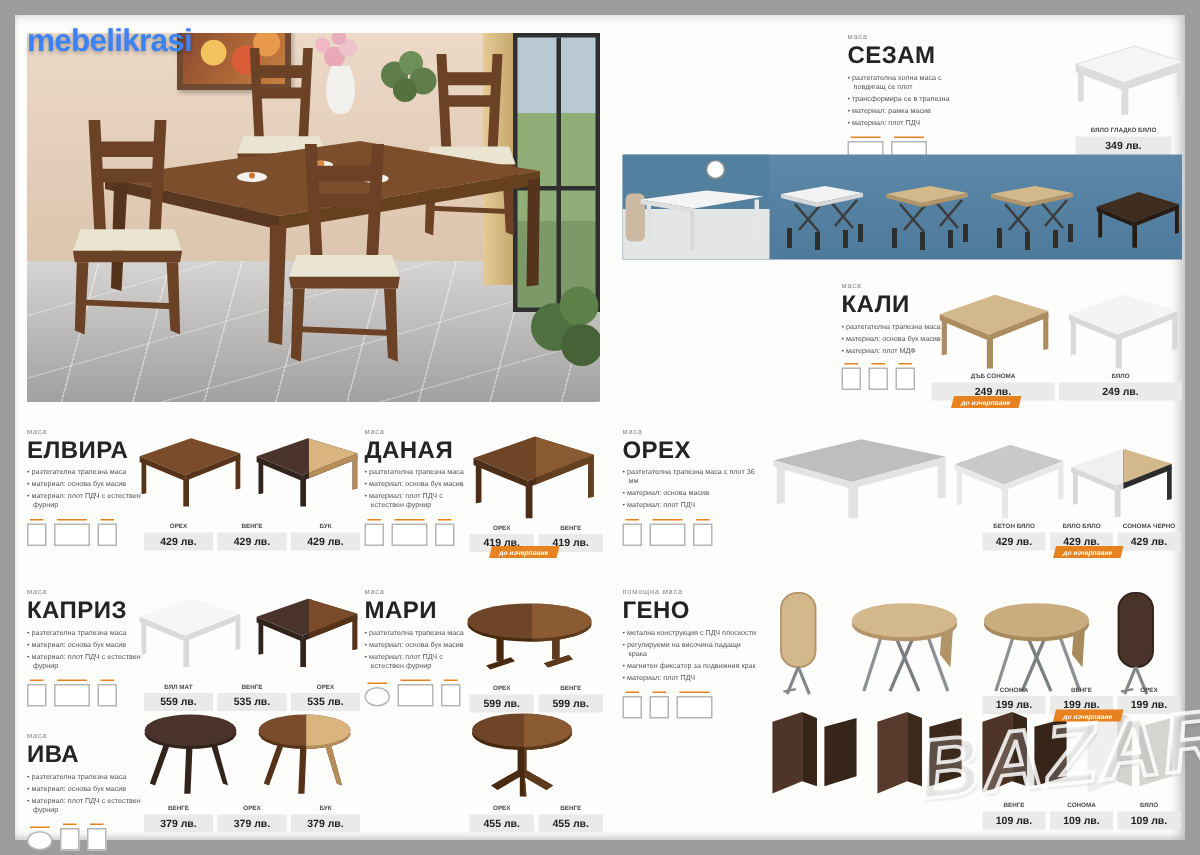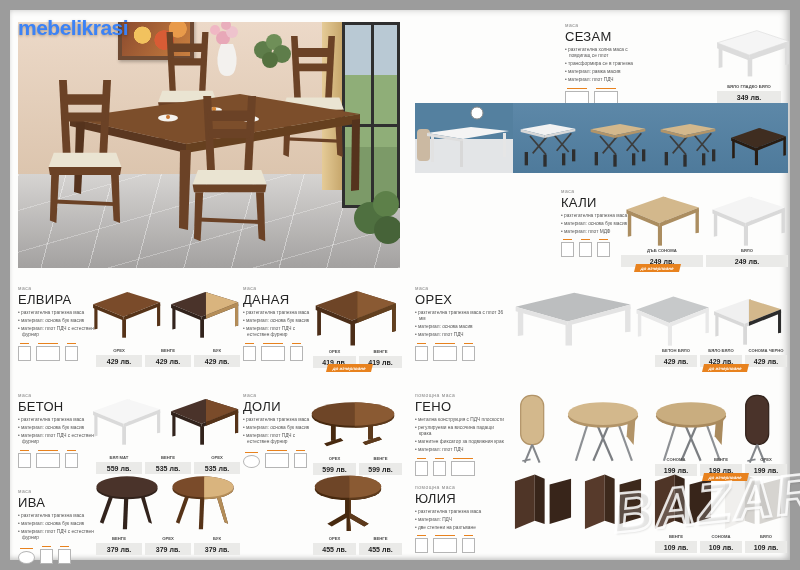--- a/index.html
+++ b/index.html
@@ -23,21 +23,21 @@
 .logo{position:absolute;left:8px;top:6px;z-index:6;font-size:21px;font-weight:700;color:#3b82f6;letter-spacing:-.5px;text-shadow:0 1px 3px rgba(0,0,0,.3)}
 
 .banner{position:absolute;left:405px;top:93px;width:373px;height:70px;background:linear-gradient(180deg,var(--banner_blue,#5d88a8),#4e7a9b);overflow:hidden}
 .room{position:absolute;left:0;top:0;width:98px;height:70px;background:linear-gradient(180deg,#54809f 0 52%,#e3e5e7 52% 100%)}
 .lifts{position:absolute;left:102px;top:0;height:70px;display:flex;gap:8px;align-items:flex-end;padding-bottom:5px}
 
 .card{position:absolute}
 .info{position:absolute;left:0;top:0;width:80px}
 .wide .info{width:92px}
 .plabel{font-size:5px;color:#8a8a8a;letter-spacing:.5px;margin-bottom:1px}
-.pname{margin:0 0 3px;font-size:13px;font-weight:400;color:#242424;letter-spacing:.3px}
+.pname{margin:0 0 3px;font-size:16px;font-weight:700;color:#242424;letter-spacing:.3px}
 .bullets{margin:0;padding:0;list-style:none;font-size:4.8px;line-height:1.35;color:#575757}
 .bullets li{margin-bottom:1.5px;padding-left:4px;text-indent:-4px}
 .bullets li::before{content:"• "}
 .dims{display:flex;gap:5px;align-items:flex-end;margin-top:7px}
 .dim{width:24px;height:15px;border:1px solid #b5b5b5;position:relative;background:#fff}
 .dim.sm{width:13px}
 .dim.rnd{border-radius:50%;width:17px;height:13px}
 .dim::before{content:"";position:absolute;left:1px;right:1px;top:-4px;border-top:1px solid var(--accent_orange,#e8821e)}
 .gallery{position:absolute;display:flex;align-items:flex-end}
 .pimg{flex:none}
@@ -407,21 +407,21 @@
             <div class="vcolor">СОНОМА ЧЕРНО</div>
             <div class="vprice">429 лв.</div>
           </div>
     </div>
     <div class="badge" style="left:288px;top:79px">до изчерпване</div>
   </section>
 
   <section class="card" style="left:8px;top:382px;width:224px;height:102px">
     <div class="info">
       <div class="plabel">маса</div>
-      <h3 class="pname">БЕТОН</h3>
+      <h3 class="pname">КАПРИЗ</h3>
       <ul class="bullets">
         <li>разтегателна трапезна маса</li>
         <li>материал: основа бук масив</li>
         <li>материал: плот ПДЧ с естествен фурнир</li>
       </ul>
       <div class="dims">
             <span class="dim sm"></span>
             <span class="dim"></span>
             <span class="dim sm"></span>
           </div>
@@ -447,21 +447,21 @@
       <div class="variant">
             <div class="vcolor">ОРЕХ</div>
             <div class="vprice">535 лв.</div>
           </div>
     </div>
   </section>
 
   <section class="card" style="left:233px;top:382px;width:170px;height:102px">
     <div class="info" style="width:70px">
       <div class="plabel">маса</div>
-      <h3 class="pname">ДОЛИ</h3>
+      <h3 class="pname">МАРИ</h3>
       <ul class="bullets">
         <li>разтегателна трапезна маса</li>
         <li>материал: основа бук масив</li>
         <li>материал: плот ПДЧ с естествен фурнир</li>
       </ul>
       <div class="dims">
             <span class="dim rnd"></span>
             <span class="dim"></span>
             <span class="dim sm"></span>
           </div>
@@ -584,34 +584,20 @@
             <div class="vprice">455 лв.</div>
           </div>
       <div class="variant">
             <div class="vcolor">ВЕНГЕ</div>
             <div class="vprice">455 лв.</div>
           </div>
     </div>
   </section>
 
   <section class="card wide" style="left:405px;top:470px;width:375px;height:80px">
-    <div class="info" style="top:4px">
-      <div class="plabel">помощна маса</div>
-      <h3 class="pname">ЮЛИЯ</h3>
-      <ul class="bullets">
-        <li>разтегателна трапезна маса</li>
-        <li>материал: ПДЧ</li>
-        <li>две степени на разгъване</li>
-      </ul>
-      <div class="dims">
-            <span class="dim sm"></span>
-            <span class="dim"></span>
-            <span class="dim sm"></span>
-          </div>
-    </div>
     <div class="gallery" style="left:95px;top:-10px;gap:4px">
       <svg class="pimg" width="66" height="62" viewBox="0 0 80 72" style="--c1:#4f3527;--c2:#38251a">
             <use href="#sym-console"></use>
           </svg>
       <svg class="pimg" width="66" height="62" viewBox="0 0 80 72" style="--c1:#573a2b;--c2:#3d291c">
             <use href="#sym-console"></use>
           </svg>
       <svg class="pimg" width="66" height="62" viewBox="0 0 80 72" style="--c1:#4f3527;--c2:#38251a">
             <use href="#sym-console"></use>
           </svg>

